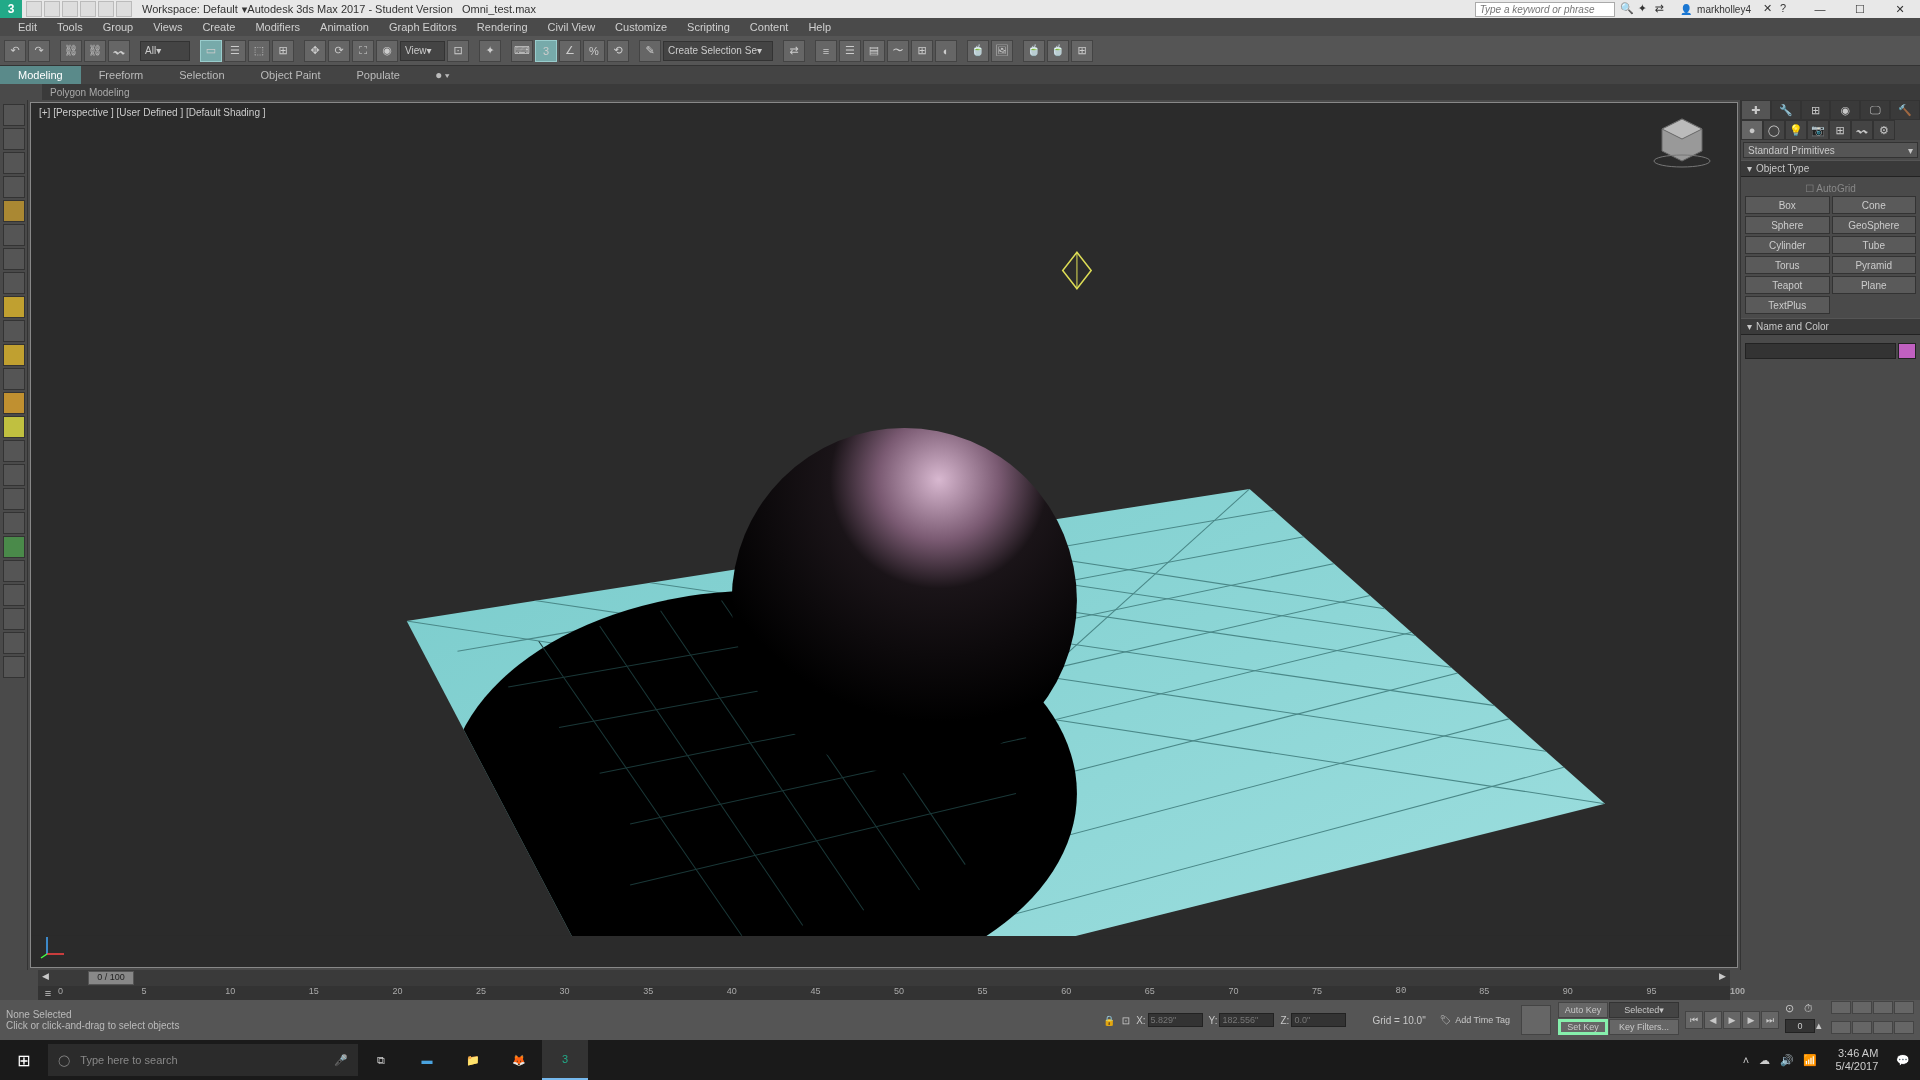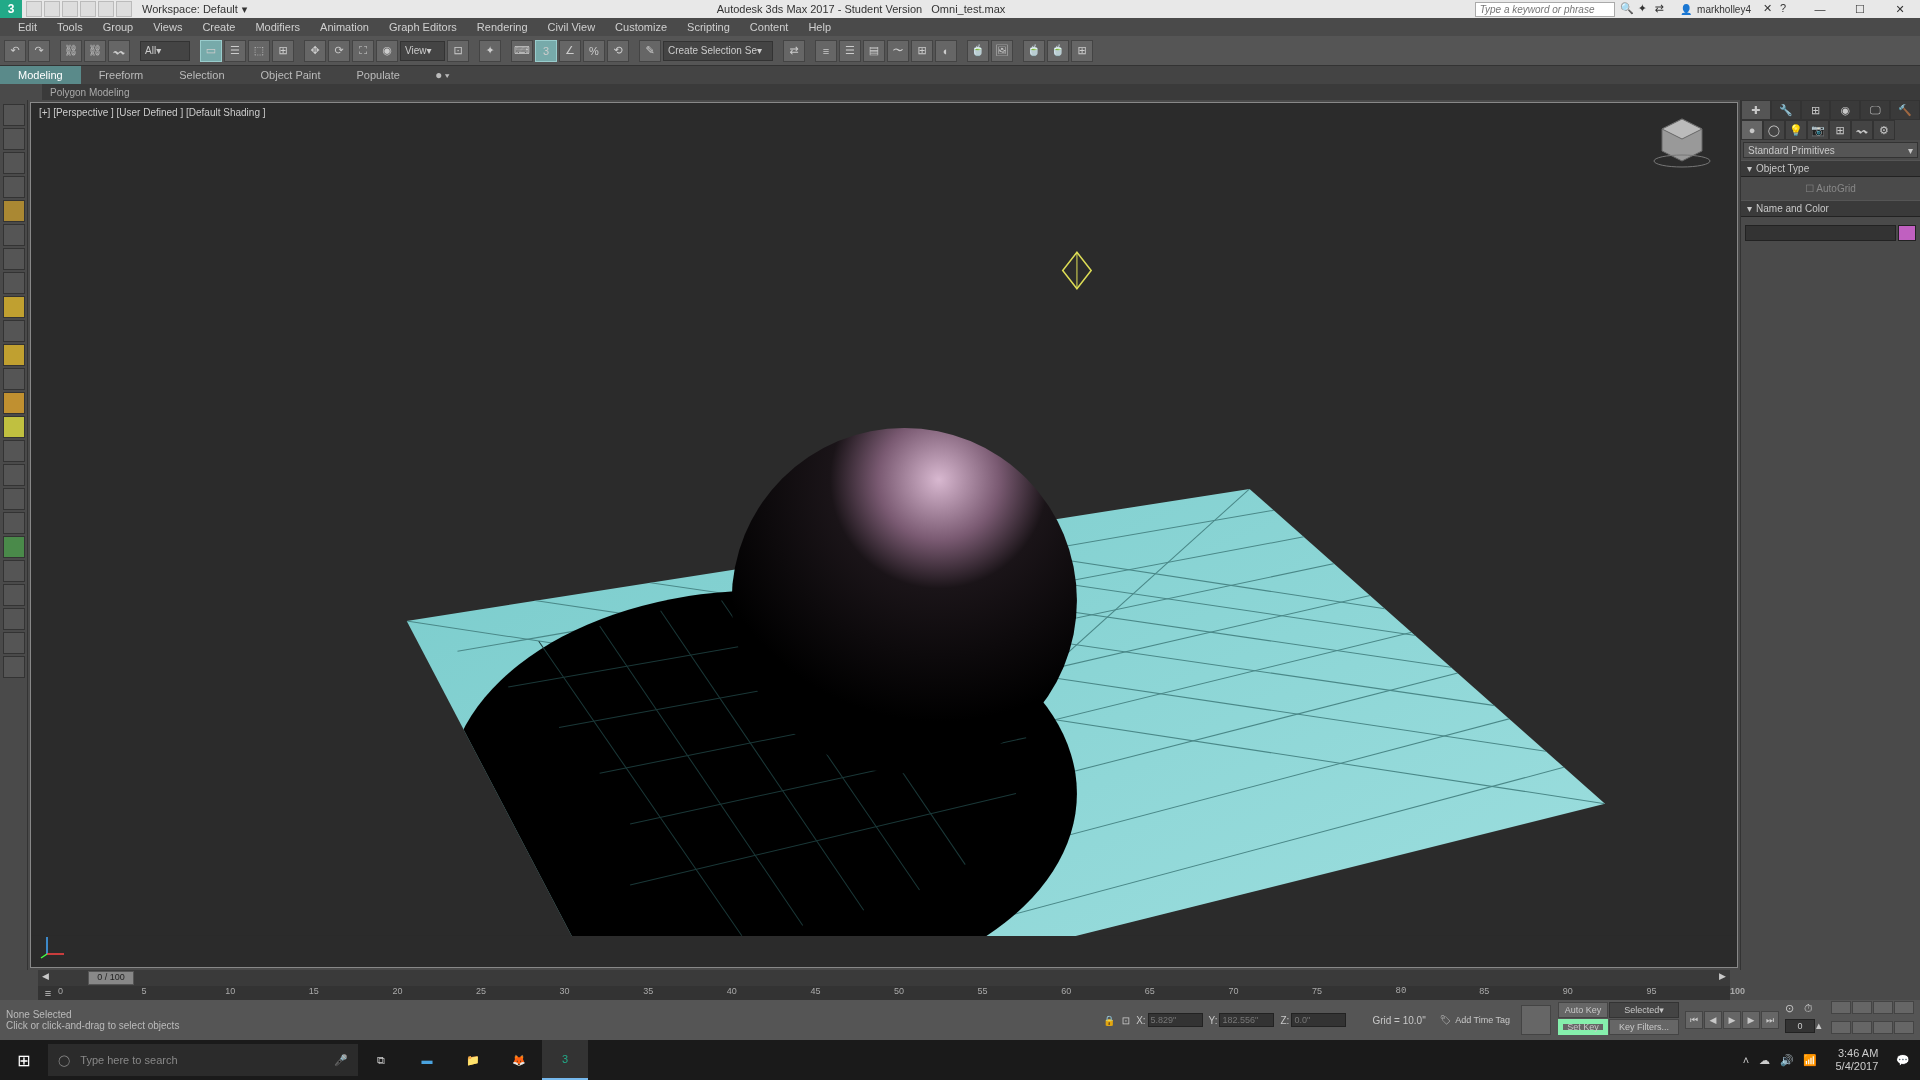--- a/index.html
+++ b/index.html
@@ -2,21 +2,21 @@
 <html><head>
 <meta charset="utf-8">
 <style>
 * { margin: 0; padding: 0; box-sizing: border-box; font-family: "Segoe UI", Tahoma, sans-serif; user-select: none; }
 html, body { width: 1920px; height: 1080px; overflow: hidden; background: #4a4a4a; color: #c8c8c8; font-size: 11px; }
 .titlebar { height: 18px; background: #e8e8e8; display: flex; align-items: center; color: #333; }
 .titlebar .logo { width: 22px; height: 18px; background: #2a8; display: flex; align-items: center; justify-content: center; color: #fff; font-weight: bold; font-size: 12px; }
 .titlebar .qat { display: flex; gap: 2px; padding: 0 4px; }
 .titlebar .qat .qbtn { width: 16px; height: 16px; background: #ddd; border: 1px solid #bbb; }
 .titlebar .ws { margin-left: 6px; display: flex; align-items: center; gap: 4px; }
-.titlebar .title { flex: 1; text-align: center; font-size: 11px; }
+.titlebar .title { flex: 1; font-size: 11px; }
 .titlebar .search { width: 140px; height: 15px; font-size: 10px; font-style: italic; color: #888; border: 1px solid #aaa; background: #fff; padding: 0 4px; }
 .titlebar .user { display: flex; align-items: center; gap: 4px; padding: 0 6px; font-size: 10px; }
 .titlebar .winbtns { display: flex; }
 .titlebar .winbtns div { width: 40px; height: 18px; display: flex; align-items: center; justify-content: center; font-size: 11px; }
 .titlebar .smallicons { display: flex; gap: 3px; padding: 0 6px; }
 .titlebar .smallicons span { width: 14px; height: 14px; display: inline-block; }
 
 .menubar { height: 18px; background: #4a4a4a; display: flex; align-items: center; padding: 0 8px; gap: 0; }
 .menubar .mitem { padding: 0 10px; height: 18px; line-height: 18px; color: #d0d0d0; }
 
@@ -332,20 +332,34 @@
       <div class="cs">〰</div>
       <div class="cs">⚙</div>
     </div>
     <div class="cmd-drop">
       <span>Standard Primitives</span>
         <span>▾</span>
     </div>
     <div class="rollout-hdr">▾ <span>Object Type</span></div>
     <div class="rollout-body">
       <div class="autogrid">☐ <span>AutoGrid</span></div>
+      <div class="obj-grid">
+        <div class="obj-btn">Box</div>
+        <div class="obj-btn">Cone</div>
+        <div class="obj-btn">Sphere</div>
+        <div class="obj-btn">GeoSphere</div>
+        <div class="obj-btn">Cylinder</div>
+        <div class="obj-btn">Tube</div>
+        <div class="obj-btn">Torus</div>
+        <div class="obj-btn">Pyramid</div>
+        <div class="obj-btn">Teapot</div>
+        <div class="obj-btn">Plane</div>
+        <div class="obj-btn">TextPlus</div>
+        <div class="obj-btn" style="visibility:hidden"></div>
+      </div>
     </div>
     <div class="rollout-hdr">▾ <span>Name and Color</span></div>
     <div class="rollout-body">
       <div class="name-row">
         <input value="" style="">
         <div class="color-sw"></div>
       </div>
     </div>
   </div>
 </div>
@@ -405,21 +419,21 @@
   </div>
   <div style="width:40px;display:flex;align-items:center;justify-content:center">
     <div style="width:30px;height:30px;background:#666;border:1px solid #444"></div>
   </div>
   <div style="display:flex;flex-direction:column;gap:1px;padding:2px">
     <div style="display:flex;gap:1px">
       <div class="abtn" style="width:50px;background:#666;border:1px solid #444;height:16px;font-size:9px;display:flex;align-items:center;justify-content:center">Auto Key</div>
       <div class="abtn" style="width:70px;background:#444;border:1px solid #333;height:16px;font-size:9px;display:flex;align-items:center;justify-content:center"><span>Selected</span> ▾</div>
     </div>
     <div style="display:flex;gap:1px">
-      <div class="abtn" style="width:50px;background:#666;border:5px solid #86efac;height:16px;font-size:9px;display:flex;align-items:center;justify-content:center">Set Key</div>
+      <div class="abtn" style="width:50px;background:#666;border:3px solid #86efac;height:16px;font-size:9px;display:flex;align-items:center;justify-content:center">Set Key</div>
       <div class="abtn" style="width:70px;background:#666;border:1px solid #444;height:16px;font-size:9px;display:flex;align-items:center;justify-content:center">Key Filters...</div>
     </div>
   </div>
   <div class="play-ctrl">
     <div class="pbtn">⏮</div>
     <div class="pbtn">◀</div>
     <div class="pbtn">▶</div>
     <div class="pbtn">▶</div>
     <div class="pbtn">⏭</div>
   </div>

